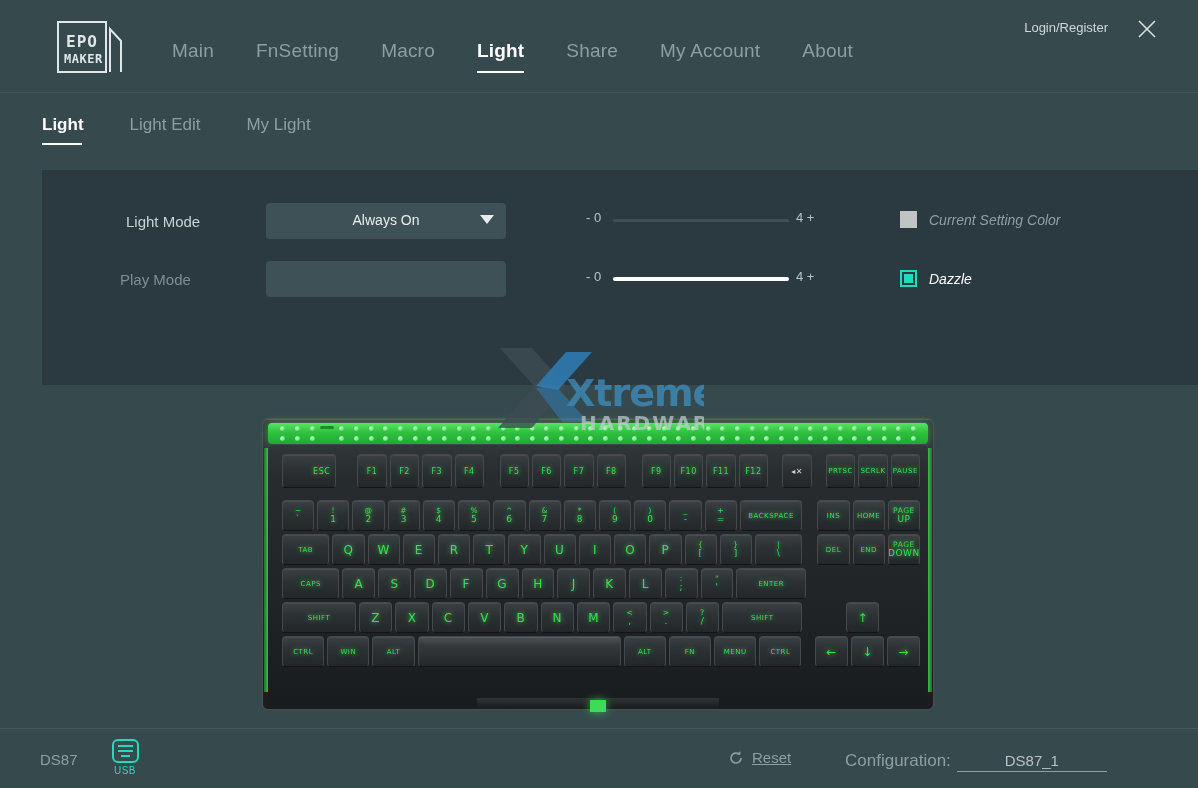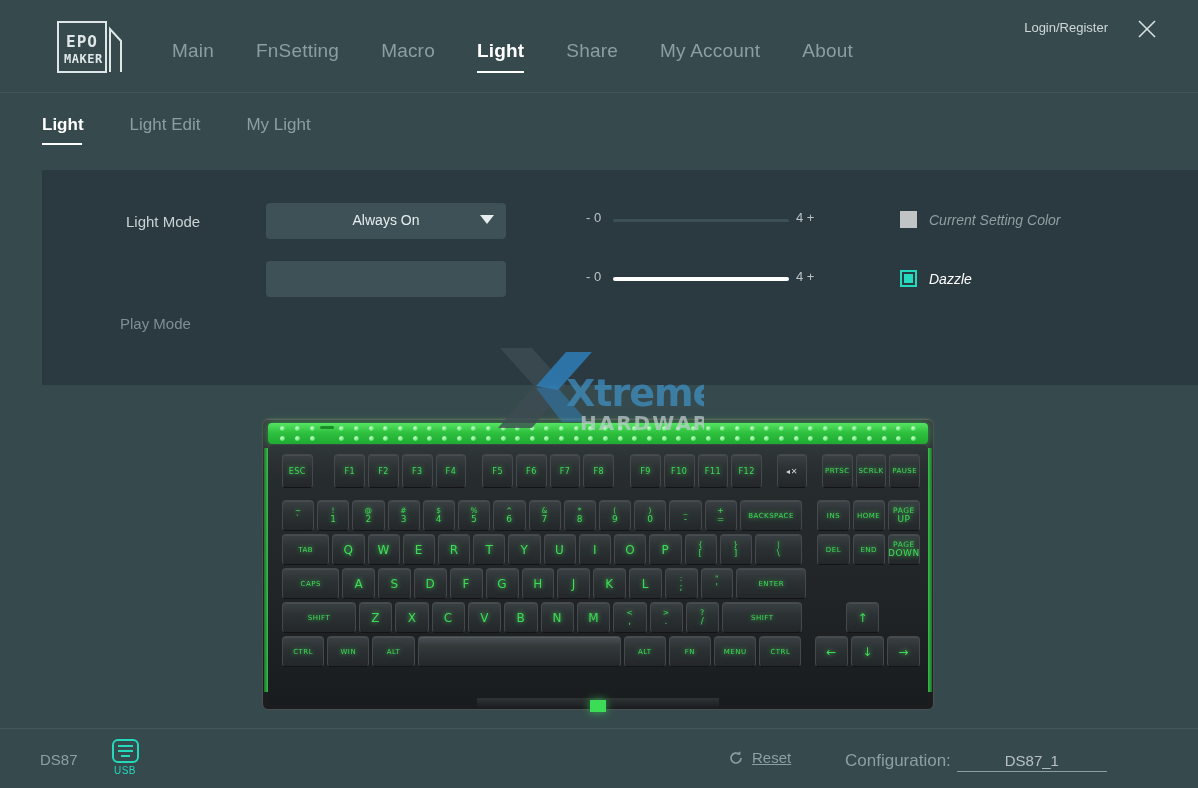--- a/index.html
+++ b/index.html
@@ -95,21 +95,21 @@
     left: 42px; top: 170px;
     width: 1170px; height: 215px;
     background: #2b3a41;
   }
   .row-label {
     position: absolute;
     font-size: 15px;
     color: #c9d3d4;
     white-space: nowrap;
   }
-  .row-label.muted { color: #7d8f93; margin-top: 44px; }
+  .row-label.muted { color: #7d8f93; }
   #light-mode-label { left: 84px; top: 43px; }
   #play-mode-label  { left: 78px; top: 101px; }
 
   .select-box {
     position: absolute;
     left: 224px;
     width: 240px; height: 36px;
     background: #3d5156;
     border-radius: 4px;
     cursor: pointer;
@@ -658,21 +658,21 @@
           <div class="led-cell">
             <div class="led-dot"></div>
             <div class="led-dot"></div>
           </div>
         </div>
     </div>
 
     <div class="led-body"></div>
     <div class="kb-keys" id="kb-keys">
         <div class="kb-rowline fnrow">
-          <div class="key" style="flex-grow: 1; flex-basis: 0px;">
+          <div class="key" style="flex-grow: 1; flex-basis: 0px; padding-left: 25px;">
             <span>ESC</span>
           </div>
           <div class="key gap" style="flex-grow: 0.55; flex-basis: 0px;"></div>
           <div class="key" style="flex-grow: 1; flex-basis: 0px;">
             <span>F1</span>
           </div>
           <div class="key" style="flex-grow: 1; flex-basis: 0px;">
             <span>F2</span>
           </div>
           <div class="key" style="flex-grow: 1; flex-basis: 0px;">

